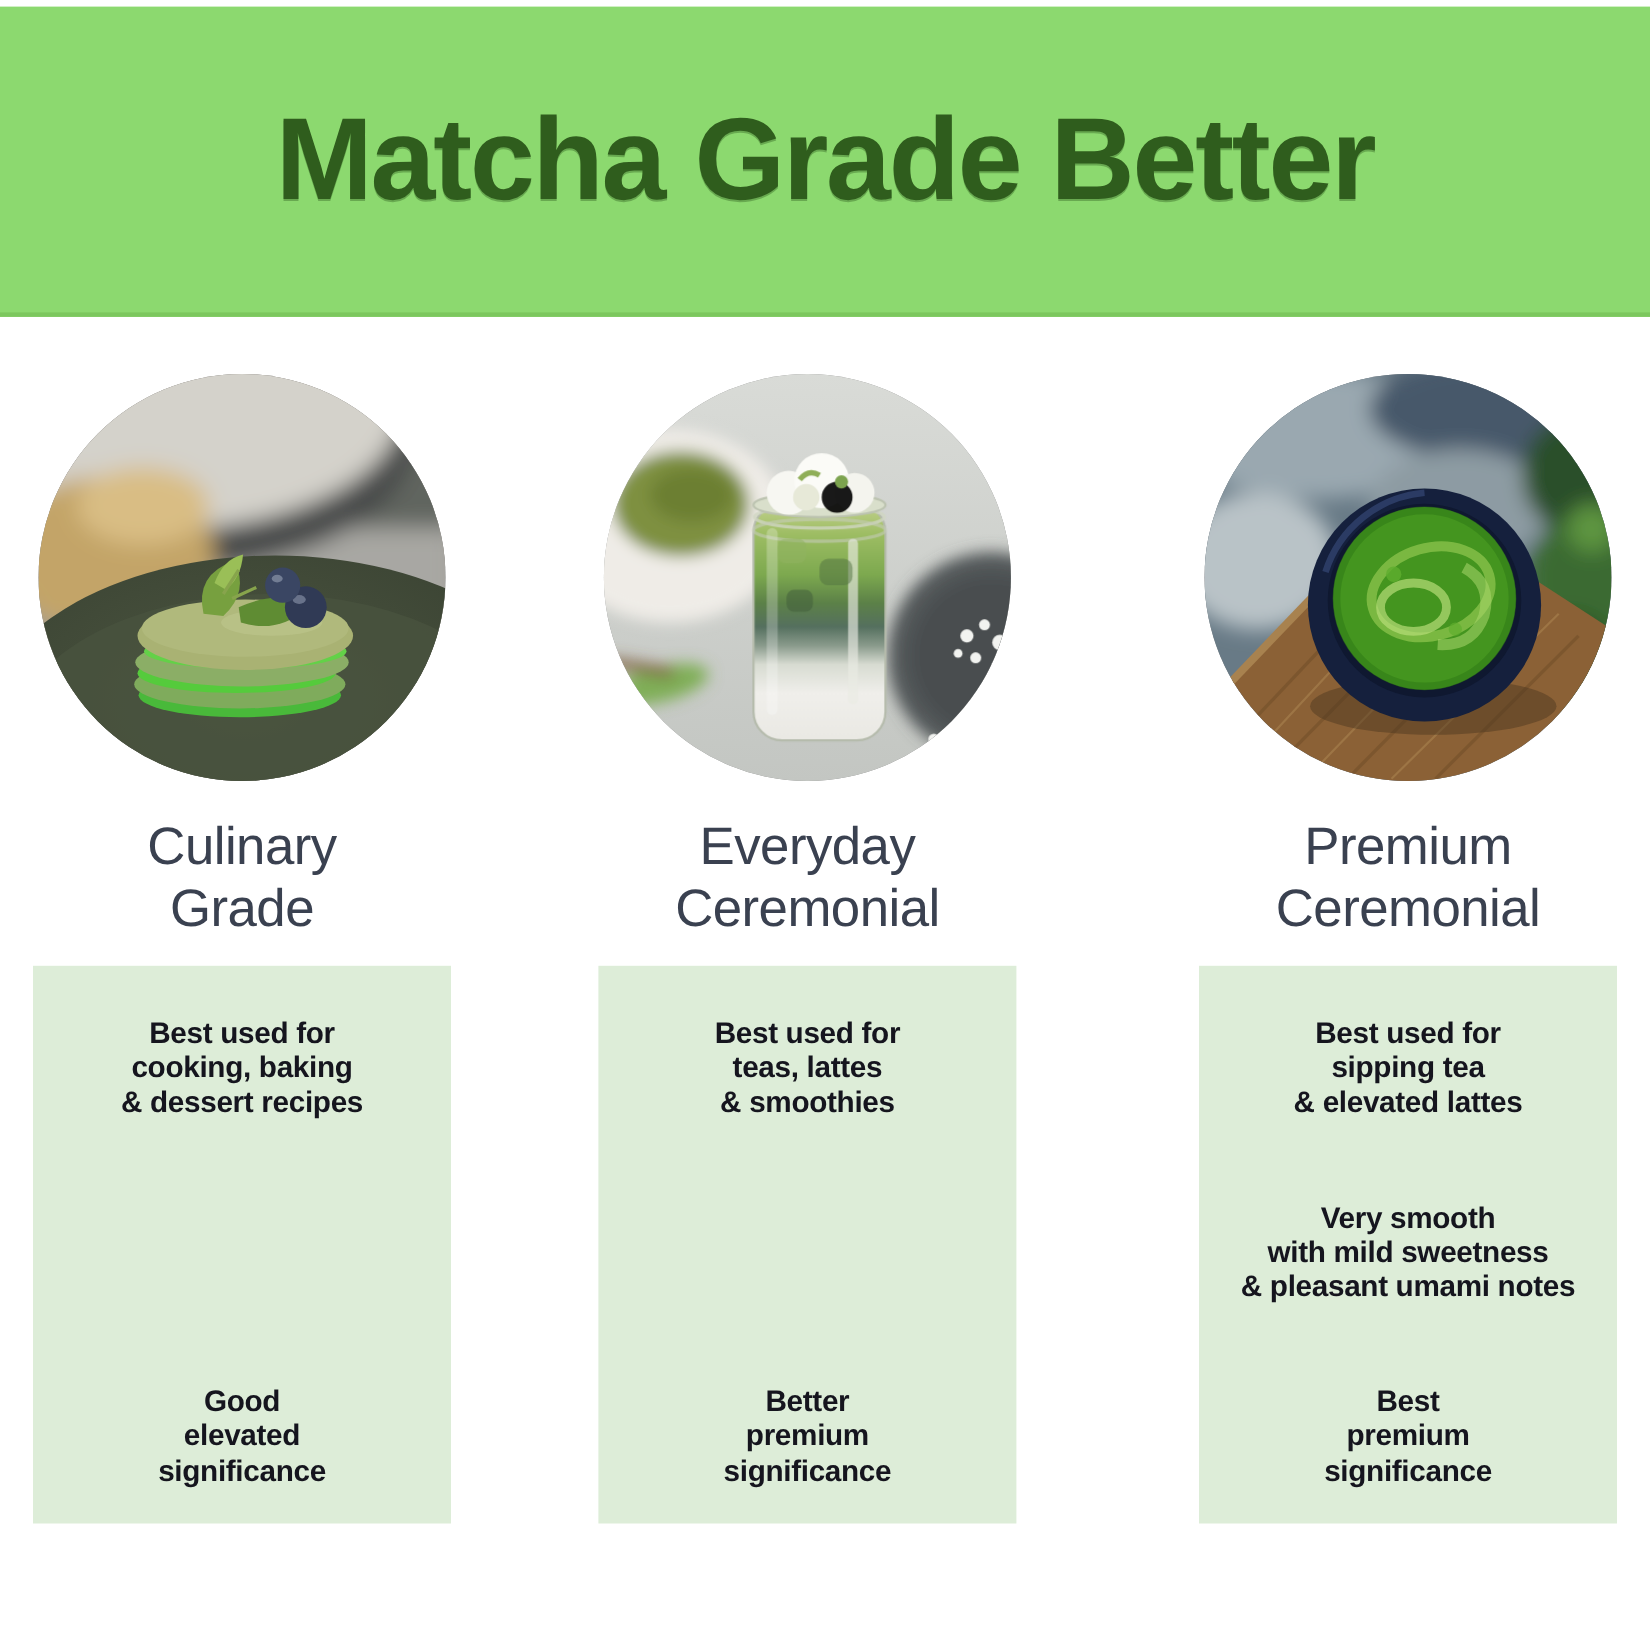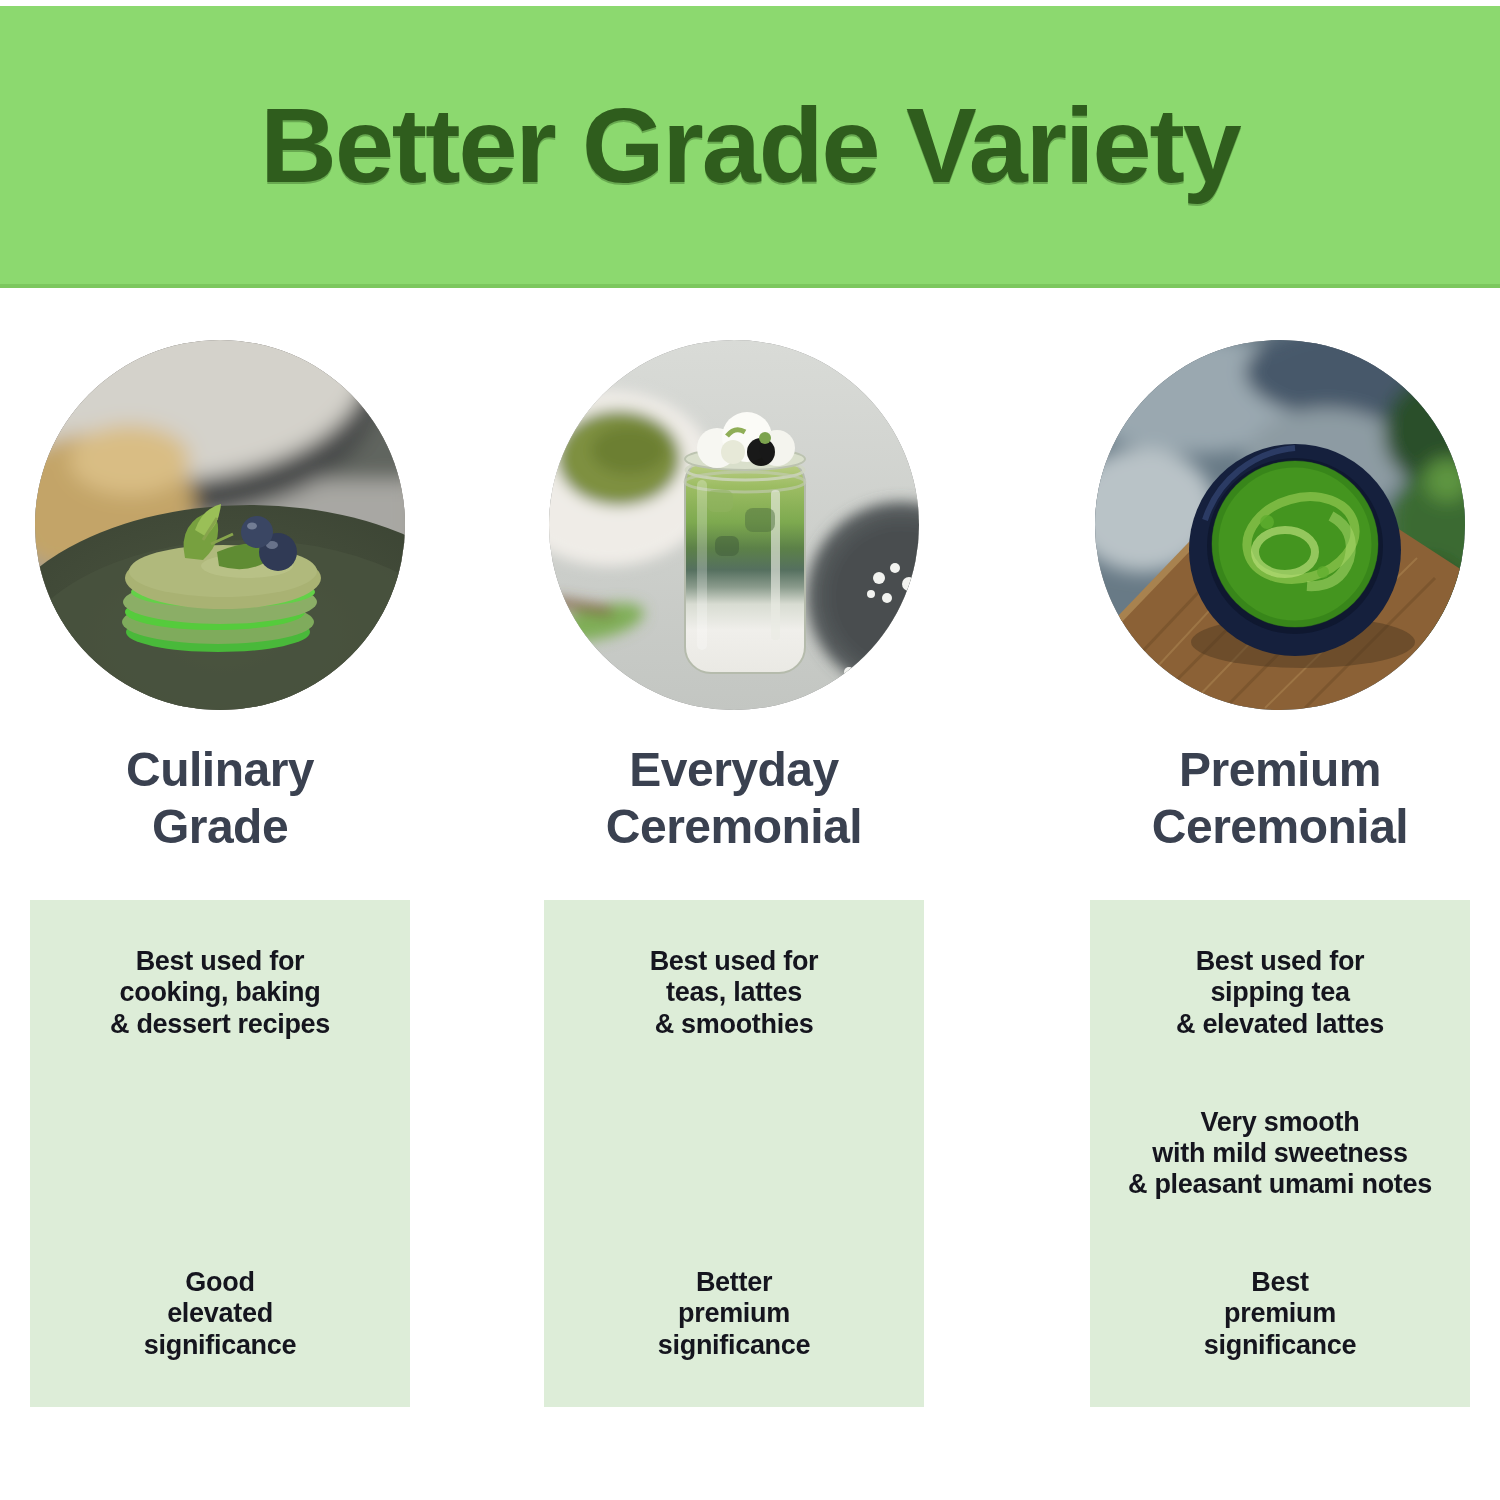--- a/index.html
+++ b/index.html
@@ -22,41 +22,41 @@
   .col-premium  { left:1090px; }
 
   .photo {
     width:370px; height:370px; border-radius:50%; overflow:hidden;
     margin:0 auto; position:relative; background:#888;
   }
   .photo svg { display:block; width:100%; height:100%; }
 
   .col-title {
     margin-top:32px; height:116px; text-align:center;
-    font-size:48px; line-height:1.18; font-weight:bold; color:#3A4150;
+    font-size:48px; line-height:1.18; font-weight:normal; color:#3A4150;
     white-space:pre-line; letter-spacing:-0.5px;
   }
 
   .card {
-    margin-top:42px; height:507px; background:#DDEDD8;
+    margin-top:20px; height:507px; background:#DDEDD8;
     display:flex; flex-direction:column; justify-content:space-between;
-    padding:46px 6px 46px; text-align:center;
+    padding:46px 6px 32px; text-align:center;
   }
   .card p {
     font-size:27px; font-weight:bold; line-height:1.16; color:#15151E;
     white-space:pre-line; letter-spacing:-0.3px;
   }
 </style>
 </head>
 <body>
 
 <div id="canvas">
 
   <header class="banner">
-    <h1>Better Grade Variety</h1>
+    <h1>Matcha Grade Better</h1>
   </header>
 
   <section class="column col-culinary">
     <div class="photo" role="img" aria-label="Stack of green matcha pancakes topped with blueberries and basil on a dark plate">
       <svg viewBox="0 0 370 370" xmlns="http://www.w3.org/2000/svg">
         <defs>
           <filter id="p1blur" x="-30%" y="-30%" width="160%" height="160%">
               <feGaussianBlur stdDeviation="10"></feGaussianBlur>
             </filter>
           <radialGradient id="plateGrad" cx="45%" cy="40%" r="70%">

